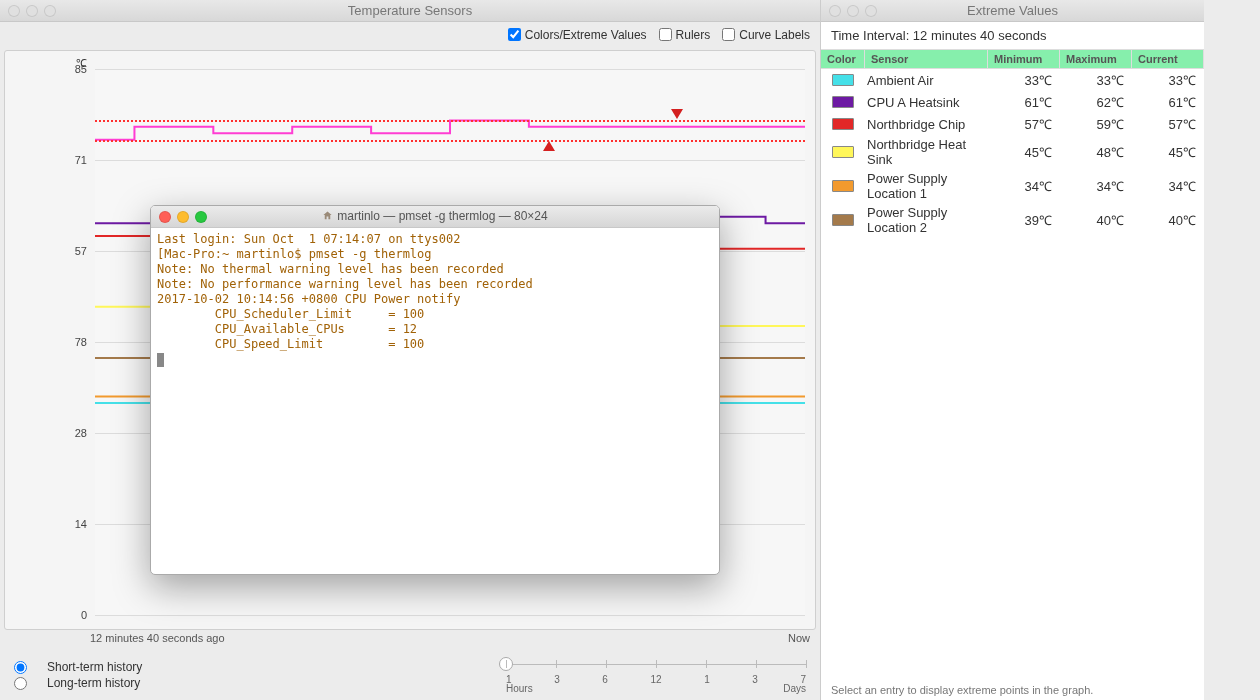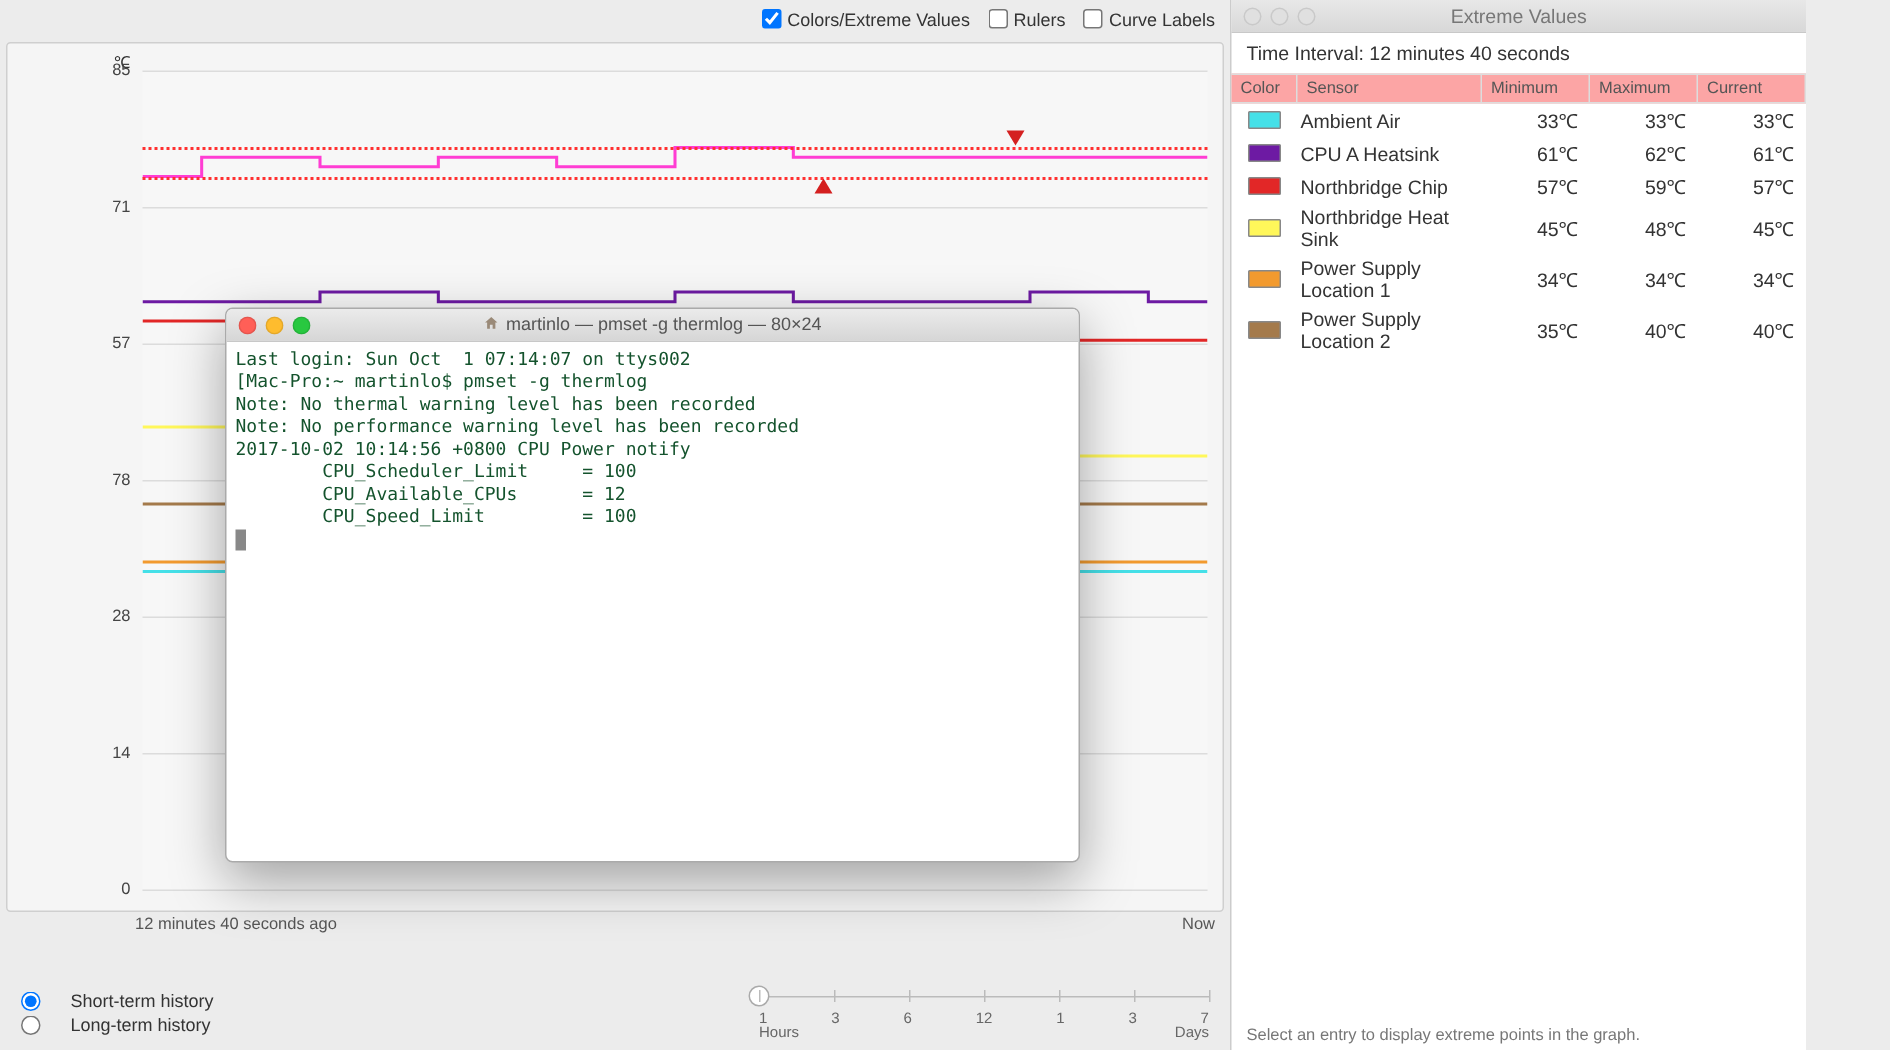--- a/index.html
+++ b/index.html
@@ -44,21 +44,21 @@
 .timeline .track .rail { position: absolute; left: 0; right: 0; top: 8px; border-top: 1px solid #bbb; }
 .timeline .track .tick { position: absolute; top: 4px; width: 1px; height: 8px; background: #bbb; }
 .timeline .knob { position: absolute; top: 1px; left: 0; width: 14px; height: 14px; background: #fff; border: 1px solid #aaa; border-radius: 50%; transform: translateX(-50%); }
 .timeline .labels { display: flex; justify-content: space-between; font-size: 10px; color: #666; }
 .timeline .hdrs { display: flex; justify-content: space-between; font-size: 10px; color: #666; margin-top:-2px;text-align:right; }
 
 
 #win-extreme { left: 820px; top: 0; width: 384px; height: 700px; background: #fff; border-left: 1px solid #ccc; }
 #win-extreme .infoline { padding: 6px 10px; font-size: 13px; font-weight: 500; }
 
-.tblhead { display: flex; font-size: 11px; color: #555; background: #fca5a5; border-top: 1px solid #ddd; border-bottom: 1px solid #ddd; }
+.tblhead { display: flex; font-size: 11px; color: #555; background: #86efac; border-top: 1px solid #ddd; border-bottom: 1px solid #ddd; font-weight: bold; }
 .tblhead div { padding: 3px 6px; border-right: 1px solid #ddd; }
 .col-color { width: 44px; }
 .col-sensor { flex: 1; }
 .col-min, .col-max, .col-cur { width: 72px; }
 
 .tblbody .row { display: flex; align-items: center; padding: 2px 0; font-size: 13px; }
 .tblbody .row.selected { background: #d8d8d8; }
 .tblbody .swatch { width: 22px; height: 12px; margin: 0 11px; border: 1px solid #888; border-radius: 1px; }
 .tblbody .name { flex: 1; padding-left: 2px; }
 .tblbody .val { width: 72px; text-align: right; padding-right: 8px; }
@@ -66,27 +66,35 @@
 .footer-hint { position: absolute; bottom: 4px; left: 10px; right: 10px; font-size: 11px; color: #777; }
 
 
 #win-term { position: absolute; left: 150px; top: 205px; width: 570px; height: 370px; background: #fff; border: 1px solid #aaa; border-radius: 5px; box-shadow: 0 12px 36px rgba(0,0,0,.35); overflow: hidden; }
 #win-term .titlebar { background: linear-gradient(#ebebeb,#d6d6d6); }
 #win-term .traffic .r { background: #ff5f57; }
 #win-term .traffic .y { background: #febc2e; }
 #win-term .traffic .g { background: #28c840; }
 #win-term .ttitle { color: #555; font-size: 12px; }
 #win-term .home-icon { display:inline-block; vertical-align:middle; margin-right:4px; }
-#win-term .termbody { font-family: Menlo, Monaco, monospace; font-size: 12px; padding: 4px 6px; white-space: pre; line-height: 1.25; color: #14532d; }
+#win-term .termbody { font-family: Menlo, Monaco, monospace; font-size: 12px; padding: 4px 6px; white-space: pre; line-height: 1.25; color: #a16207; }
 #win-term .cursor { display: inline-block; width: 7px; height: 14px; background: #888; vertical-align: middle; }
 </style>
 </head>
 <body>
 
 <div id="win-sensors" class="window">
+  <div class="titlebar">
+    <div class="traffic">
+      <span class="r"></span>
+      <span class="y"></span>
+      <span class="g"></span>
+    </div>
+    <div class="ttitle">Temperature Sensors</div>
+  </div>
 
   <div class="toolbar-checks">
     <label>
       <input type="checkbox" checked="" style="">
       <span>Colors/Extreme Values</span>
     </label>
     <label>
       <input type="checkbox" style="">
       <span>Rulers</span>
     </label>
@@ -228,21 +236,21 @@
       <div class="row">
         <div class="swatch" style="background:#f29a2e"></div>
         <div class="name">Power Supply Location 1</div>
         <div class="val">34℃</div>
         <div class="val">34℃</div>
         <div class="val">34℃</div>
       </div>
       <div class="row">
         <div class="swatch" style="background:#a47a4b"></div>
         <div class="name">Power Supply Location 2</div>
-        <div class="val">35℃</div>
+        <div class="val">39℃</div>
         <div class="val">40℃</div>
         <div class="val">40℃</div>
       </div>
     </div>
 
   <div class="footer-hint">Select an entry to display extreme points in the graph.</div>
 </div>
 
 <div id="win-term">
   <div class="titlebar">

